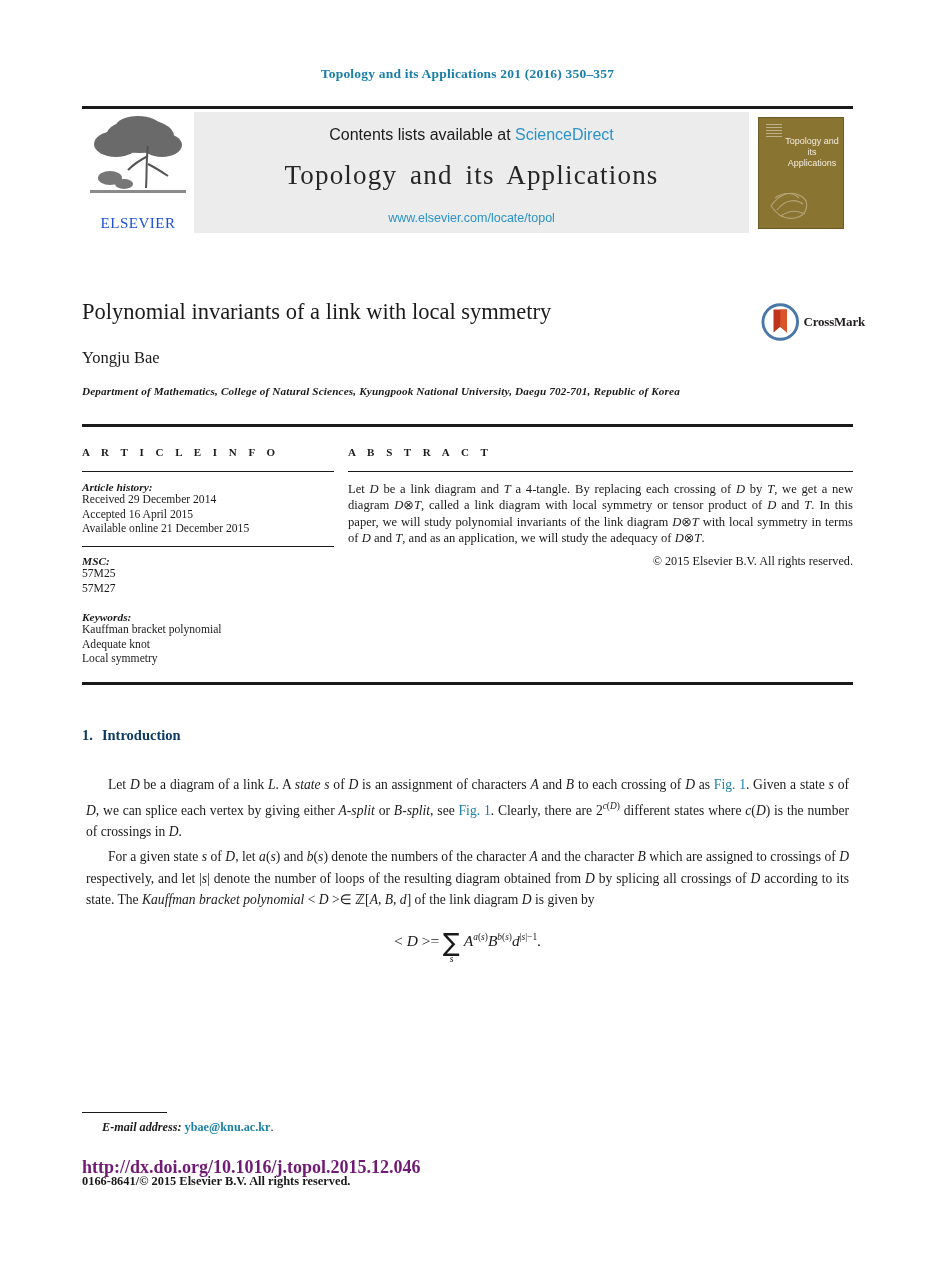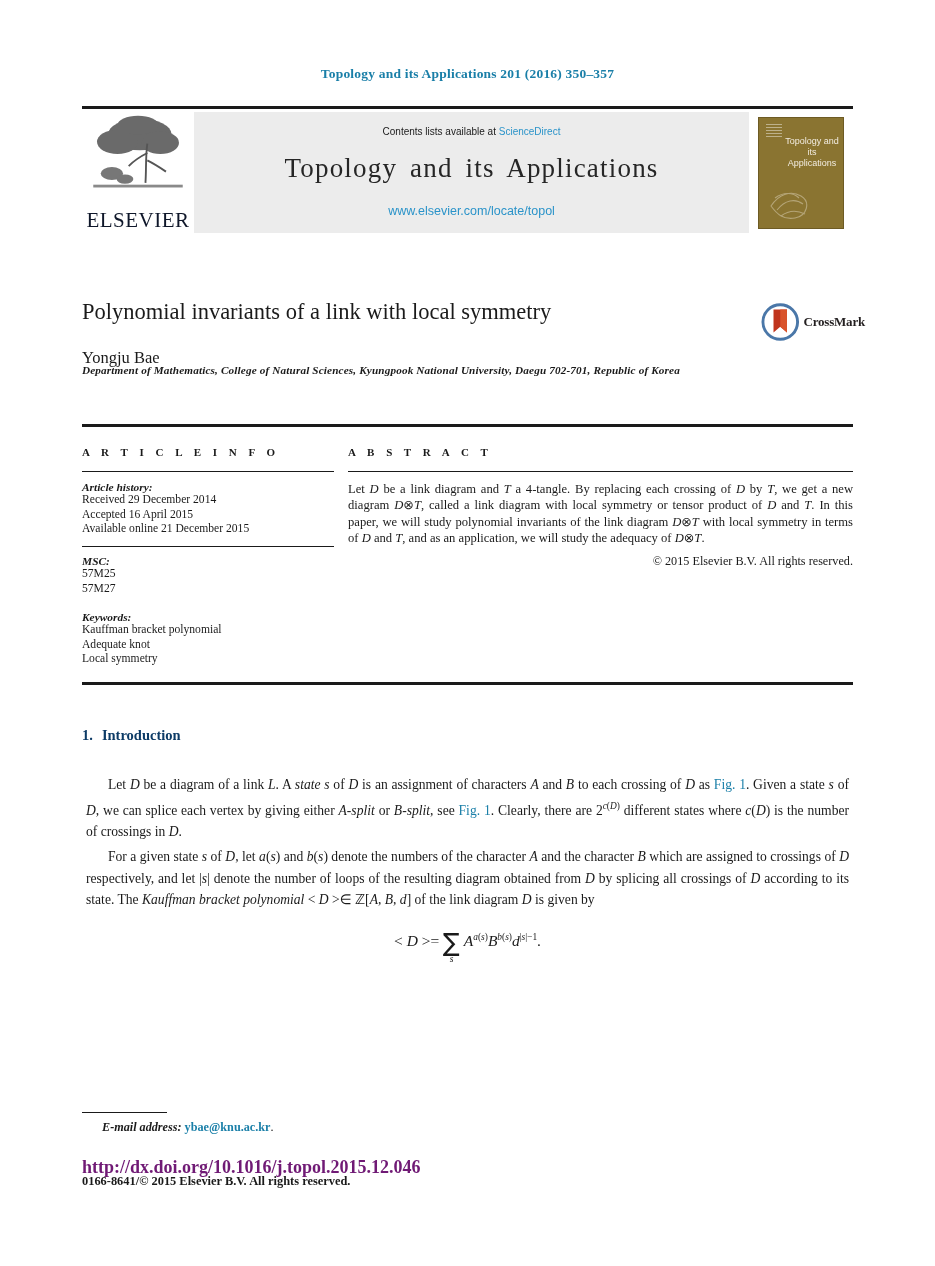--- a/index.html
+++ b/index.html
@@ -64,37 +64,37 @@
     display: flex;
     flex-direction: column;
     justify-content: flex-end;
     align-items: center;
     padding-bottom: 2px;
     box-sizing: border-box;
   }
   .tree-svg { display:block; }
   .elsevier-word {
     font-family: "Liberation Serif", serif;
-    font-size: 21px;
+    font-size: 15px;
     letter-spacing: 0.5px;
-    color: #0f172a;
+    color: #1d4ed8;
     font-weight: normal;
     line-height: 1;
     margin-top: 16px;
   }
   .journal-band {
     flex: 1 1 auto;
     background: #ececec;
     position: relative;
     text-align: center;
     box-sizing: border-box;
     padding-top: 14px;
   }
   .contents-line {
-    font-size: 10px;
+    font-size: 16px;
     color: #1a1a1a;
     font-family: "Liberation Sans", sans-serif;
   }
   .contents-line .sd {
     color: #2a93c9;
   }
   .journal-name {
     margin-top: 16px;
     font-family: "Liberation Serif", serif;
     font-size: 27px;
@@ -186,21 +186,21 @@
     position: absolute;
     left: 82px;
     top: 348px;
     font-family: "Liberation Serif", serif;
     font-size: 16.5px;
     color: #1a1a1a;
   }
   .affiliation {
     position: absolute;
     left: 82px;
-    top: 363px;
+    top: 384px;
     width: 700px;
     font-family: "Liberation Serif", serif;
     font-style: italic;
     font-weight: bold;
     font-size: 11.2px;
     line-height: 15px;
     color: #1a1a1a;
     letter-spacing: 0.15px;
   }
 

